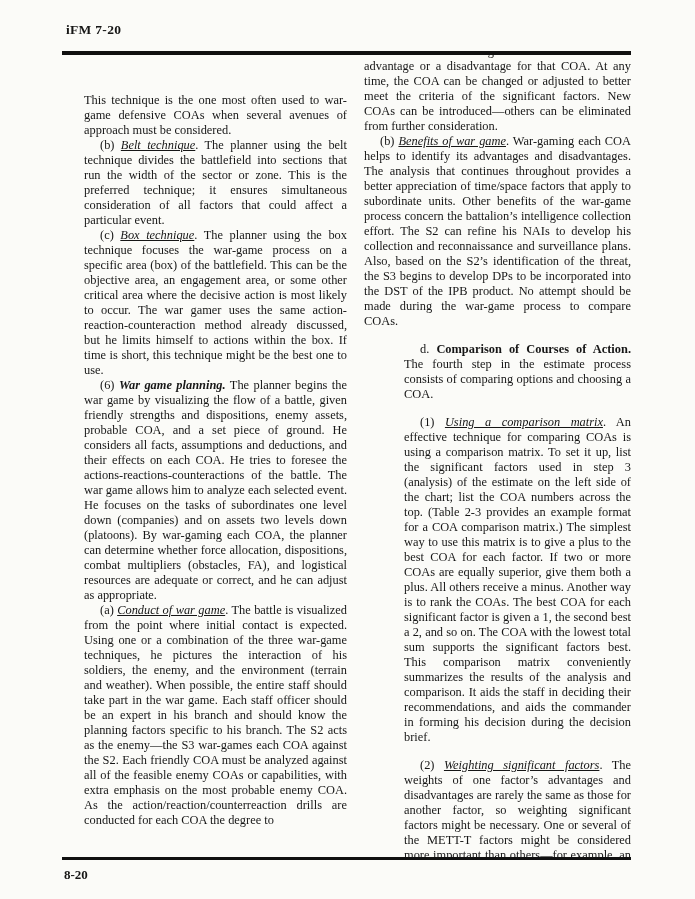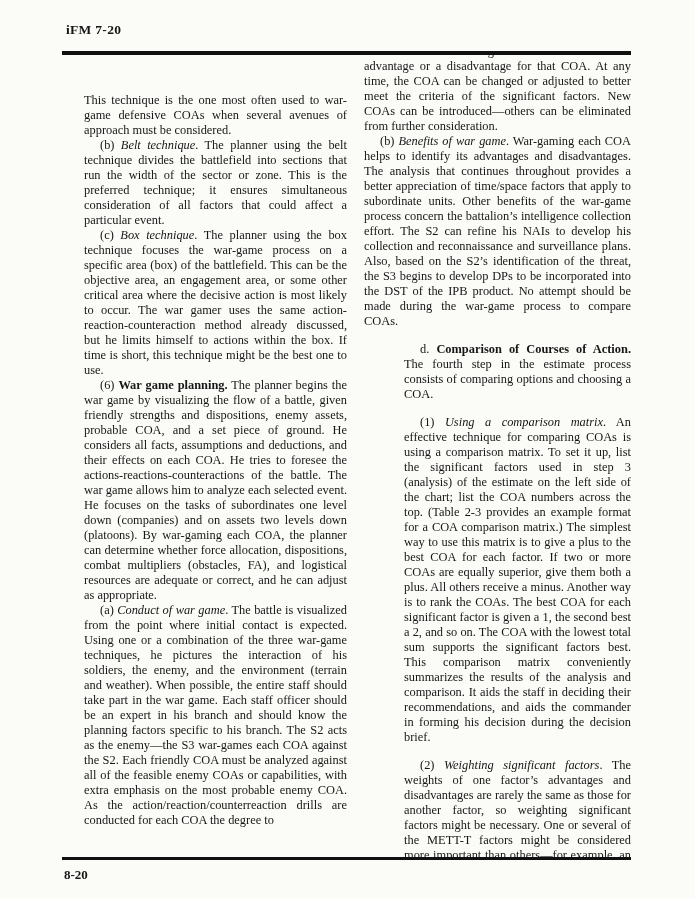--- a/index.html
+++ b/index.html
@@ -50,23 +50,23 @@
   .column-divider {
     flex: 0 0 1px;
     width: 1px;
     background: #2a2a2a;
     margin: 2px 7px 2px 9px;
   }
   .column-right { flex: 1 1 auto; }
   .para { margin: 0; text-indent: 16px; }
   .para.no-indent { text-indent: 0; }
   .para.space-before { margin-top: 13px; margin-left: 40px; }
-  .italic { font-style: italic; }
+  .italic { font-style: italic; text-decoration: underline; }
   .bold { font-weight: 700; }
-  .bold-italic { font-weight: 700; }
+  .bold-italic { font-weight: 700; font-style: italic; }
   .footer { flex: 0 0 auto; }
   .rule-footer { height: 3px; margin-bottom: 5px; }
   .footer-num {
     font-weight: 700;
     font-size: 13px;
     padding-left: 2px;
   }
 </style>
 </head>
 <body>

